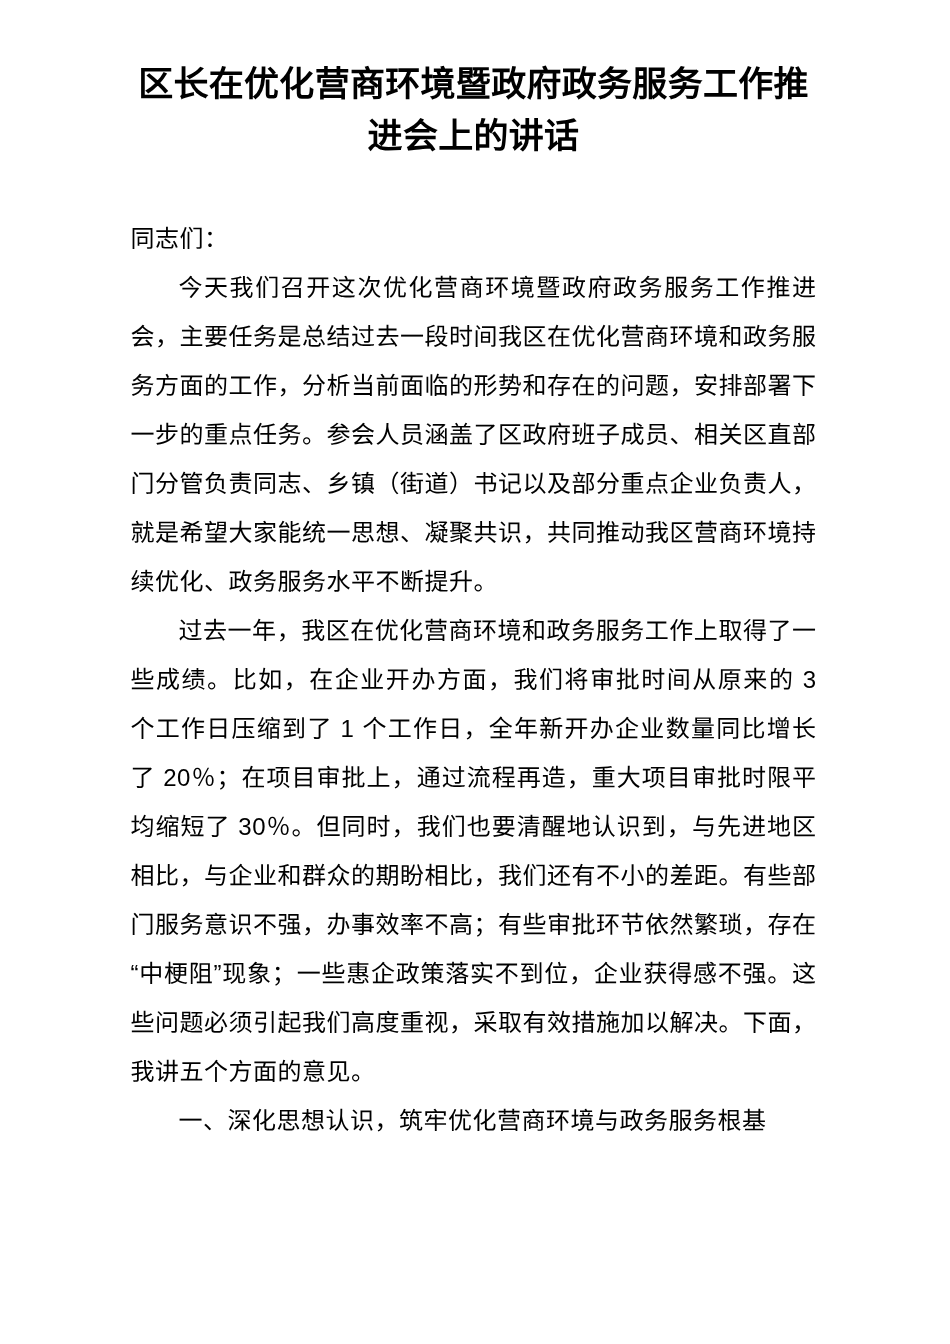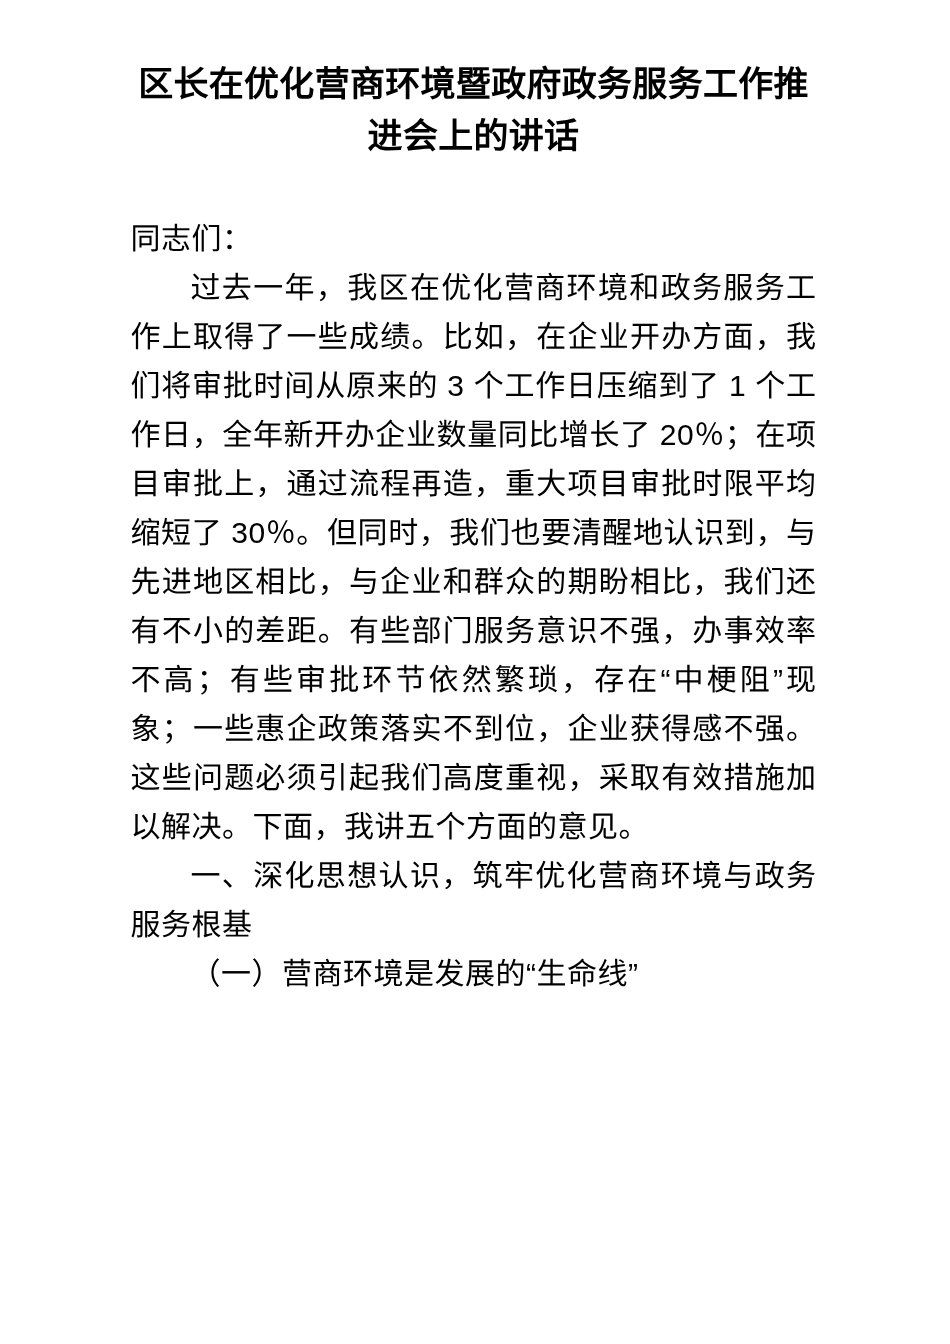--- a/index.html
+++ b/index.html
@@ -23,40 +23,40 @@
     margin: 0 0 52px 0;
     font-size: 35px;
     line-height: 52px;
     font-weight: 700;
     letter-spacing: 0.3px;
     text-align: center;
     color: #000000;
   }
   .para {
     margin: 0;
-    font-size: 30px;
+    font-size: 24px;
     line-height: 49px;
     letter-spacing: 0.5px;
     text-align: justify;
     text-justify: inter-ideograph;
     word-break: break-all;
     color: #000000;
   }
   .salutation { text-indent: 0; }
   .indent { text-indent: 2em; }
   .bold { font-weight: 400; }
 </style>
 </head>
 <body>
 
 <div class="page">
   <h1 class="doc-title">区长在优化营商环境暨政府政务服务工作推进会上的讲话</h1>
 
   <p class="para salutation">同志们：</p>
 
+  <p class="para indent">今天我们召开这次优化营商环境暨政府政务服务工作推进会，主要任务是总结过去一段时间我区在优化营商环境和政务服务方面的工作，分析当前面临的形势和存在的问题，安排部署下一步的重点任务。参会人员涵盖了区政府班子成员、相关区直部门分管负责同志、乡镇（街道）书记以及部分重点企业负责人，就是希望大家能统一思想、凝聚共识，共同推动我区营商环境持续优化、政务服务水平不断提升。</p>
 
   <p class="para indent">过去一年，我区在优化营商环境和政务服务工作上取得了一些成绩。比如，在企业开办方面，我们将审批时间从原来的 3 个工作日压缩到了 1 个工作日，全年新开办企业数量同比增长了 20％；在项目审批上，通过流程再造，重大项目审批时限平均缩短了 30％。但同时，我们也要清醒地认识到，与先进地区相比，与企业和群众的期盼相比，我们还有不小的差距。有些部门服务意识不强，办事效率不高；有些审批环节依然繁琐，存在“中梗阻”现象；一些惠企政策落实不到位，企业获得感不强。这些问题必须引起我们高度重视，采取有效措施加以解决。下面，我讲五个方面的意见。</p>
 
   <p class="para indent bold">一、深化思想认识，筑牢优化营商环境与政务服务根基</p>
 
 
-  <p class="para indent bold">（一）营商环境是发展的“生命线”</p>
 </div>
 
 </body></html>

